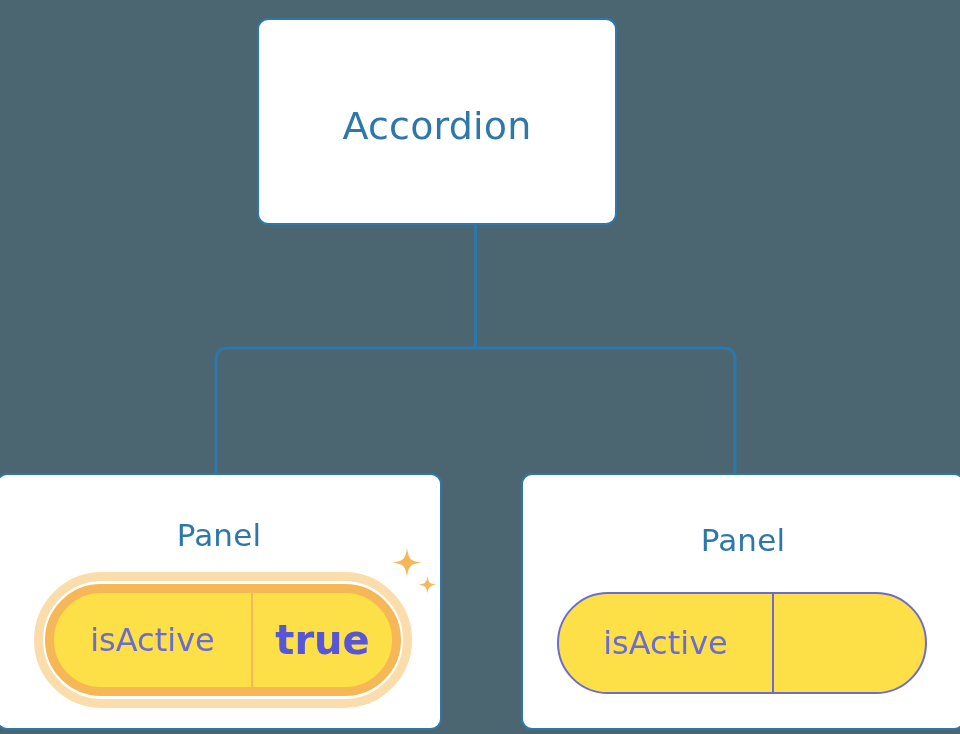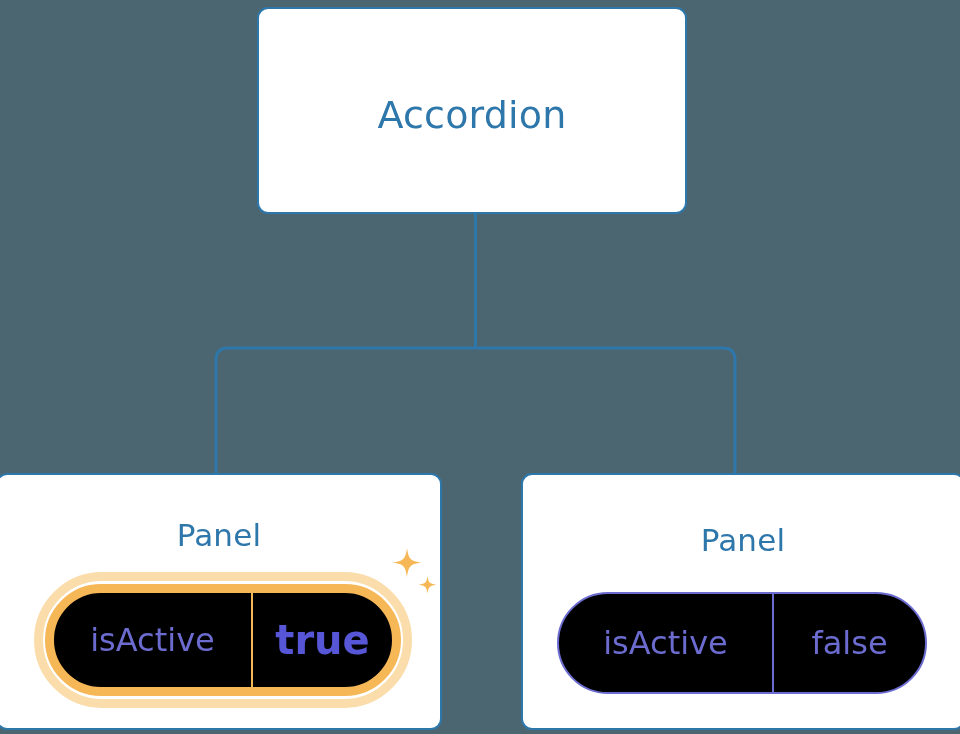--- a/index.html
+++ b/index.html
@@ -32,22 +32,22 @@
   
   .node-card {
     position: absolute;
     background: #ffffff;
     border: 2px solid #2e77ab;
     border-radius: 11px;
     box-sizing: border-box;
   }
   .node-card.root {
     left: 257px;
-    top: 7px;
-    width: 430px;
+    top: 18px;
+    width: 360px;
     height: 207px;
   }
   .node-card.panel-left {
     left: -4px;
     top: 473px;
     width: 446px;
     height: 257px;
   }
   .node-card.panel-right {
     left: 521px;
@@ -77,21 +77,21 @@
     top: 47px;
     font-size: 31px;
   }
 
   
   .prop-pill {
     position: absolute;
     display: flex;
     align-items: stretch;
     box-sizing: border-box;
-    background: #000000;
+    background: #fde047;
   }
 
   
   .prop-pill.plain {
     left: 34px;
     top: 117px;
     width: 370px;
     height: 102px;
     border: 2px solid #6c6cd0;
     border-radius: 51px;
@@ -210,17 +210,16 @@
              C 44.6 45.7 43.5 46.8 42.5 53.4
              C 41.5 46.8 40.4 45.7 33.8 44.7
              C 40.4 43.7 41.5 42.6 42.5 36 Z" fill="#f6b756"></path>
   </svg>
 
   <div class="node-card panel-right">
     <div class="node-title">Panel</div>
 
     <div class="prop-pill plain">
       <div class="prop-key">isActive</div>
-      <div class="prop-val">false</div>
     </div>
   </div>
 
 </div>
 
 </body></html>

